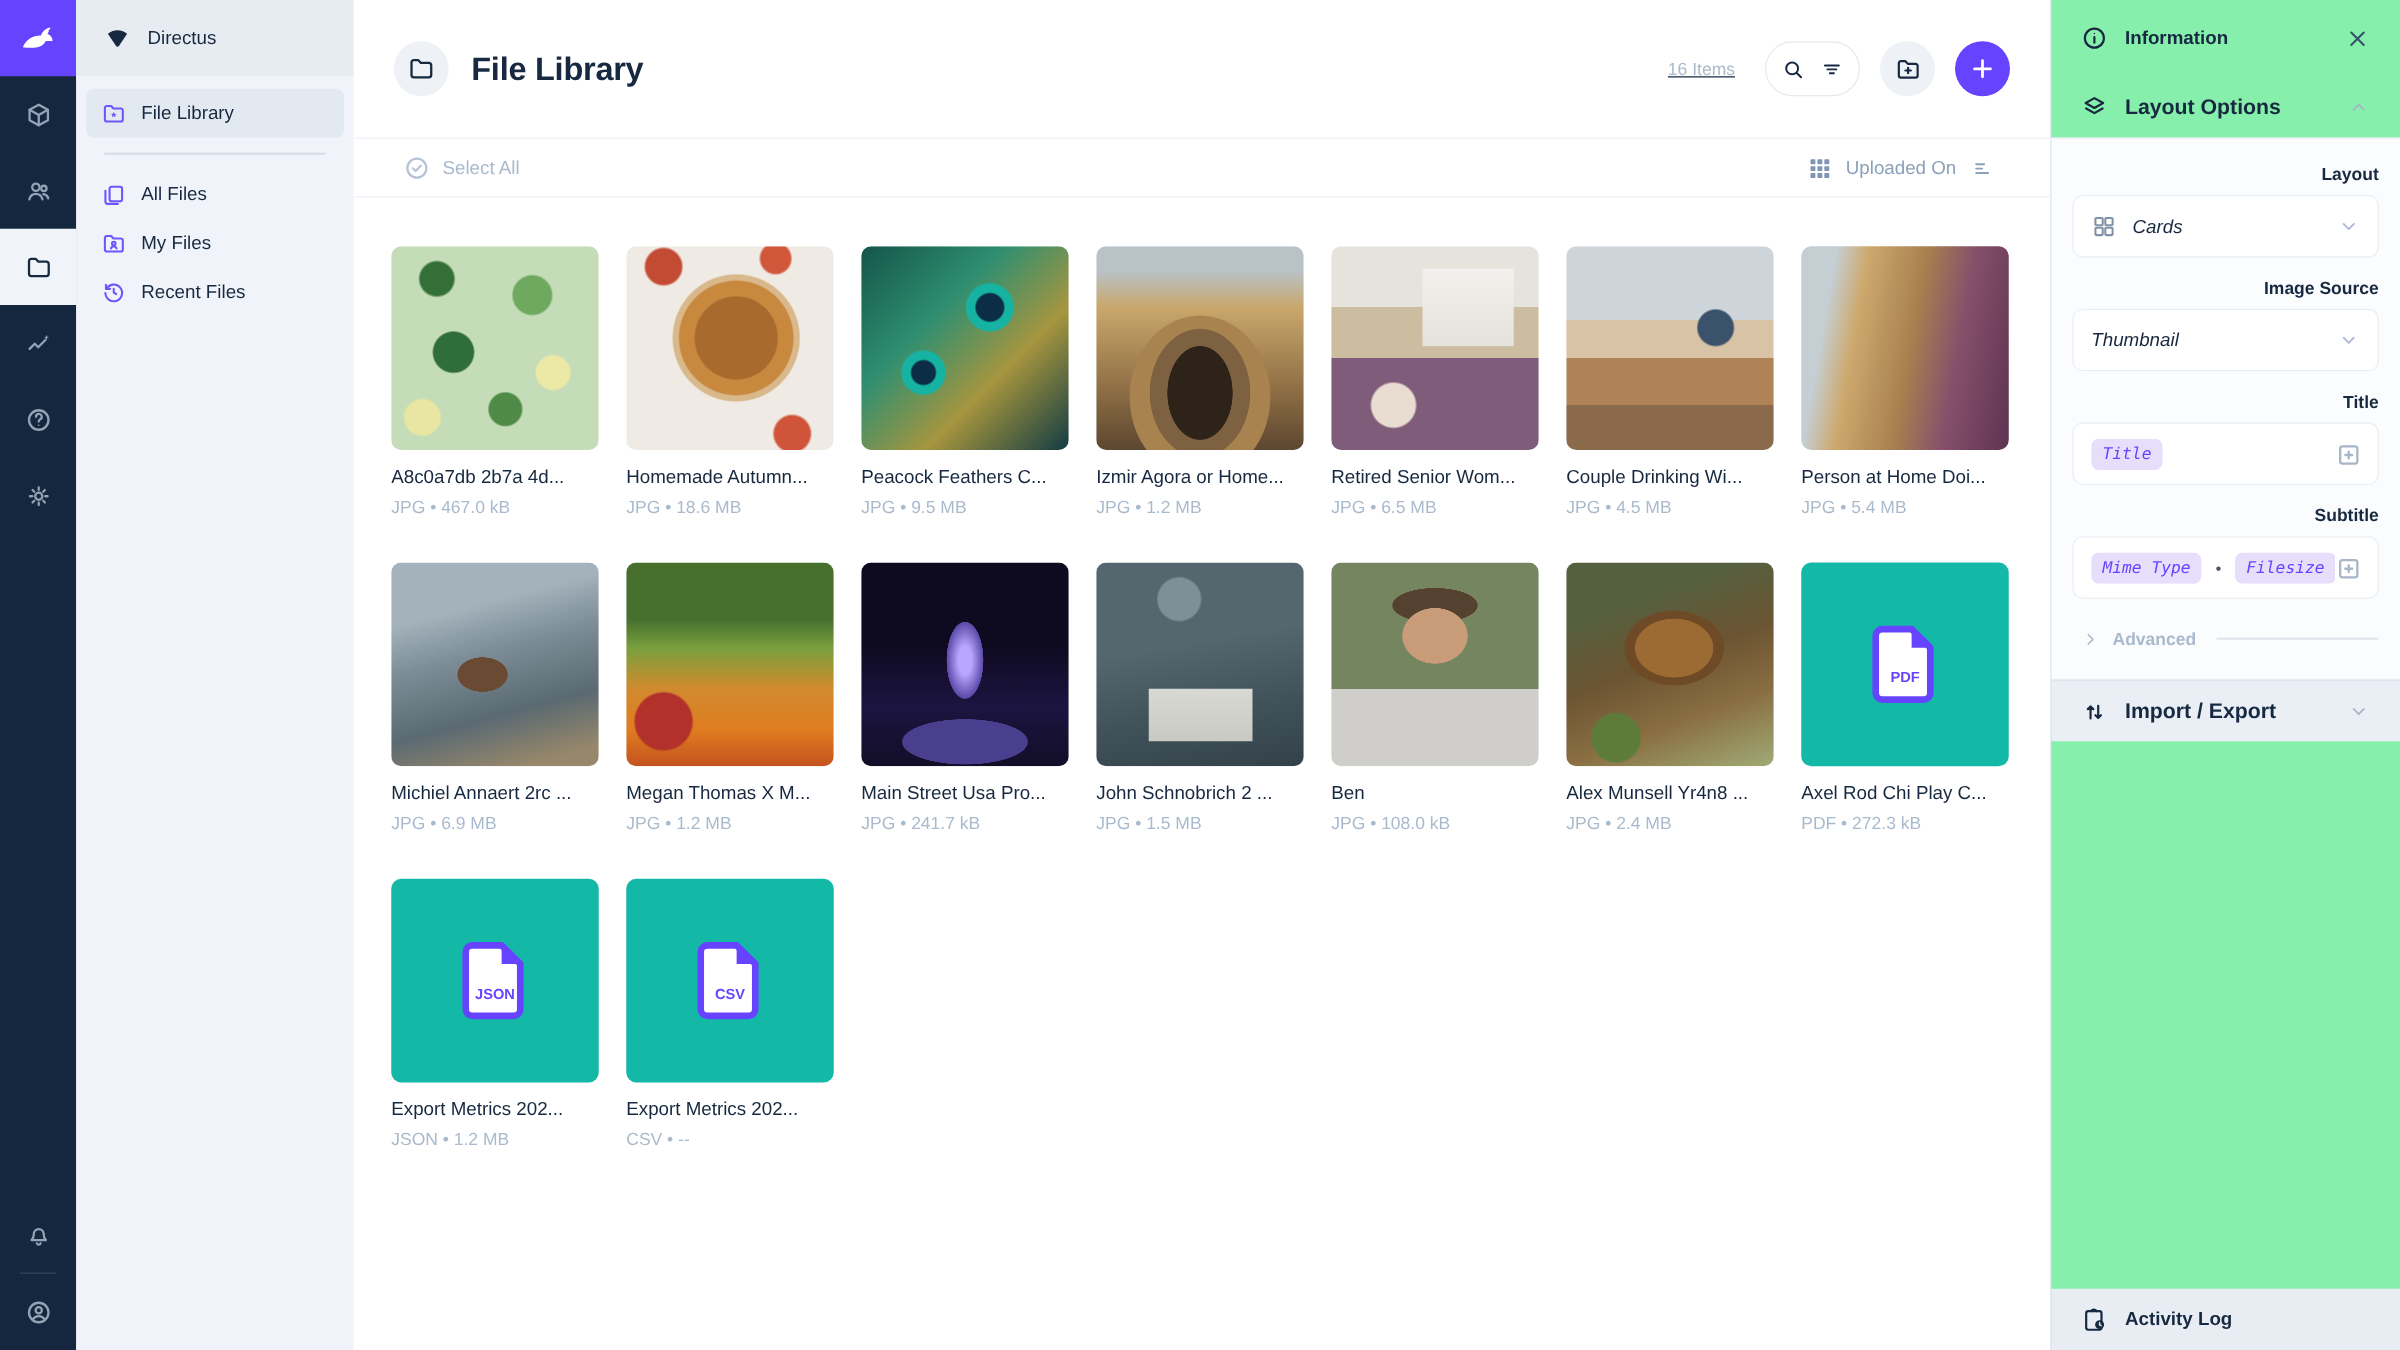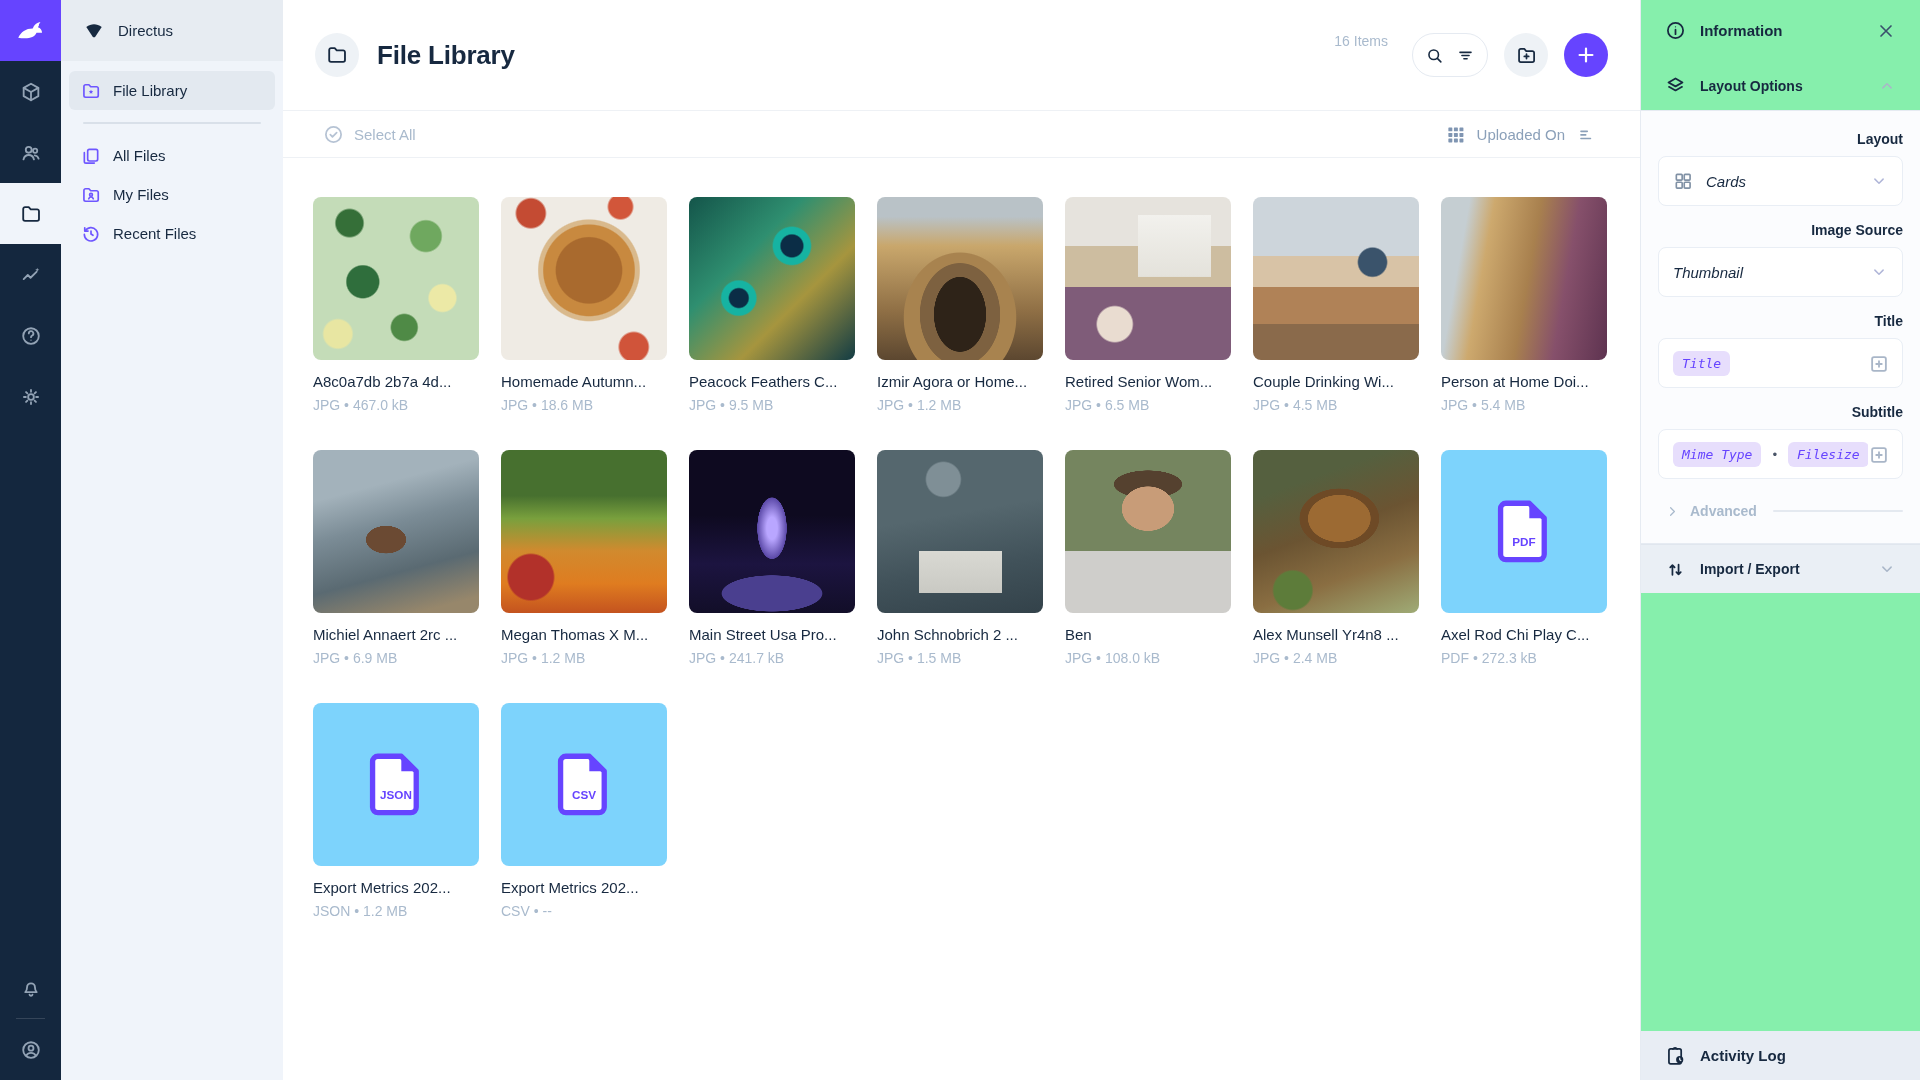--- a/index.html
+++ b/index.html
@@ -22,21 +22,21 @@
   .nav-item { height:39px; display:flex; align-items:center; gap:12px; padding:0 12px; border-radius:6px; font-size:15px; color:#172940; cursor:pointer; }
   .nav-item .nicon { color:#6e56ff; }
   .nav-item.active { background:#e3e9f0; }
   .nav-sep { height:2px; background:#d9e0e9; margin:12px 14px; border-radius:1px; }
 
   
   #main { position:absolute; left:283px; top:0; bottom:0; right:280px; background:#fff; }
   .main-header { height:110px; display:flex; align-items:center; padding:0 32px; }
   .folder-circle { width:44px; height:44px; border-radius:50%; background:#eef2f6; display:flex; align-items:center; justify-content:center; color:#172940; }
   .page-title { font-size:26px; font-weight:700; margin-left:18px; letter-spacing:-0.2px; }
-  .header-right { margin-left:auto; display:flex; align-items:flex-start; gap:16px; }
+  .header-right { margin-left:auto; display:flex; align-items:center; gap:16px;text-decoration:underline; }
   .items-count { font-size:14px; color:#a9bacd; margin-right:8px; }
   .search-pill { height:44px; width:76px; border:1px solid #e5eaf1; border-radius:22px; background:#fff; display:flex; align-items:center; justify-content:center; gap:12px; color:#172940; cursor:pointer; }
   .round-btn { width:44px; height:44px; border-radius:50%; border:none; background:#eef2f6; color:#172940; display:flex; align-items:center; justify-content:center; cursor:pointer; }
   .round-btn.primary { background:#6644ff; color:#fff; }
   .rule { height:1px; background:#eef1f5; }
   .toolbar { height:46px; display:flex; align-items:center; padding:0 44px 0 40px; }
   .select-all { display:flex; align-items:center; gap:10px; color:#a9bacd; font-size:15px; cursor:pointer; }
   .sort-ctl { margin-left:auto; display:flex; align-items:center; gap:12px; color:#8ba0b9; font-size:15px; cursor:pointer; }
   .sort-ctl .apps { color:#7f95b2; }
 
@@ -54,28 +54,28 @@
   .t-arches{background:radial-gradient(ellipse 26% 38% at 50% 72%,#2e2318 0 60%,transparent 61%),radial-gradient(ellipse 40% 52% at 50% 72%,#7d6140 0 60%,transparent 61%),radial-gradient(ellipse 56% 66% at 50% 74%,#a8834f 0 60%,transparent 61%),linear-gradient(180deg,#b9c2c7 0 12%,#c9a76c 30%,#8f6f45 70%,#5c4730);}
   .t-sewing{background:linear-gradient(#f2f1ed,#e4e2db) no-repeat 78% 18%/44% 38%,radial-gradient(circle at 30% 78%,#e9dcd0 0 10%,transparent 11%),linear-gradient(180deg,#e6e3dd 0 30%,#cdbda0 30% 55%,#7f5c79 55% 100%);}
   .t-couple{background:radial-gradient(circle at 72% 40%,#3a536b 0 9%,transparent 10%),linear-gradient(180deg,#cdd5db 0 36%,#d8c3a6 36% 55%,#b08257 55% 78%,#8a6a4b 78% 100%);}
   .t-cooking{background:linear-gradient(100deg,#c5ced2 0 15%,#cda96e 28%,#a8804e 52%,#86506b 72%,#5e3350 100%);}
   .t-coast{background:radial-gradient(ellipse 20% 14% at 44% 55%,#6b4a33 0 60%,transparent 61%),linear-gradient(165deg,#a3b2bb 0 25%,#7b8c96 45%,#5a6a72 70%,#97876b 92%);}
   .t-veggies{background:radial-gradient(circle at 18% 78%,#b2312a 0 12%,transparent 13%),linear-gradient(180deg,#47702f 0 28%,#79a03d 42%,#d18a2e 62%,#df7c20 82%,#c4531f);}
   .t-castle{background:radial-gradient(ellipse 16% 34% at 50% 48%,#b9a6ff 0 20%,#5b49a8 55%,transparent 56%),radial-gradient(ellipse 60% 22% at 50% 88%,#4a3f8f 0 50%,transparent 51%),linear-gradient(180deg,#0e0a20 0 40%,#1c1440 70%,#120e28);}
   .t-laptop{background:linear-gradient(#d9d9d3,#c9c9c3) no-repeat 50% 84%/50% 26%,radial-gradient(circle at 40% 18%,#7f8f96 0 10%,transparent 11%),linear-gradient(170deg,#55676e 0 40%,#41525a 70%,#33424a);}
   .t-portrait{background:radial-gradient(ellipse 30% 26% at 50% 36%,#c89c78 0 52%,transparent 53%),radial-gradient(ellipse 34% 14% at 50% 21%,#55412f 0 60%,transparent 61%),linear-gradient(180deg,#75855f 0 62%,#cfcecb 62% 100%);}
   .t-food{background:radial-gradient(ellipse 34% 26% at 52% 42%,#9c6a33 0 55%,#6e4a26 56% 70%,transparent 71%),radial-gradient(circle at 24% 86%,#5d7c3a 0 10%,transparent 11%),linear-gradient(160deg,#55603f 0 22%,#6b5432 48%,#8a6e42 72%,#9fab76);}
-  .t-file{background:#7dd3fc;display:flex;align-items:center;justify-content:center;}
+  .t-file{background:#14b8a6;display:flex;align-items:center;justify-content:center;}
   .fg-label{font-family:"Liberation Sans",sans-serif;font-weight:bold;fill:#6644ff;}
 
   
   #sidebar { position:absolute; right:0; top:0; bottom:0; width:280px; background:#86efac; border-left:1px solid #e6ebf2;text-align:right; }
   .sb-header { height:61px; display:flex; align-items:center; gap:14px; padding:0 24px; font-size:15px; font-weight:600; }
   .sb-close { margin-left:auto; color:#39506c; cursor:pointer; }
-  .accordion { height:49px; display:flex; align-items:center; gap:14px; padding:0 24px; font-size:14px; font-weight:600; cursor:pointer; }
+  .accordion { height:49px; display:flex; align-items:center; gap:14px; padding:0 24px; font-size:17px; font-weight:600; cursor:pointer; }
   .accordion .chev { margin-left:auto; color:#a9b6c8; }
   .accordion.import { background:#eaeff5; border-top:1px solid #e0e6ee; }
   .sb-content { background:#fbfcfe; border-top:1px solid #e6ebf2; border-bottom:1px solid #e6ebf2; padding:16px 17px 24px; }
   .f-label { font-size:14px; font-weight:700; color:#172940; margin:16px 0 9px 7px; }
   .f-label:first-child { margin-top:4px; }
   .field { position:relative; height:50px; background:#fff; border:1px solid #e9eef5; border-radius:8px; display:flex; align-items:center; gap:13px; padding:0 14px; font-size:15px; color:#172940; overflow:hidden; cursor:pointer;font-style:italic; }
   .field .chev { margin-left:auto; color:#b0b6d8; }
   .field .g22 { color:#8091a5; }
   .chip { font-family:"DejaVu Sans Mono", monospace; font-size:13px; color:#6644ff; background:#e7defc; padding:5px 9px; border-radius:6px; white-space:nowrap; }
   .chip-dot { color:#4a5568; font-size:13px; }

